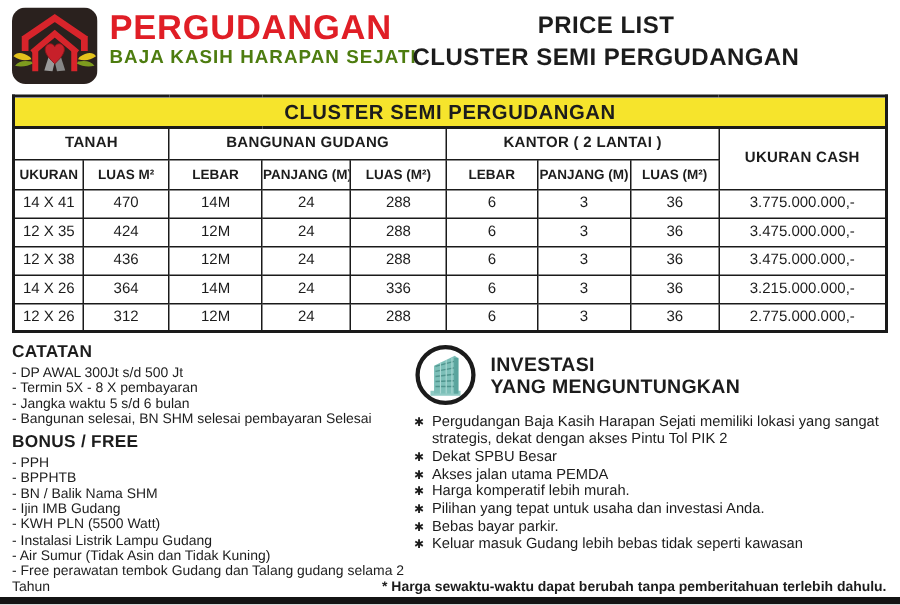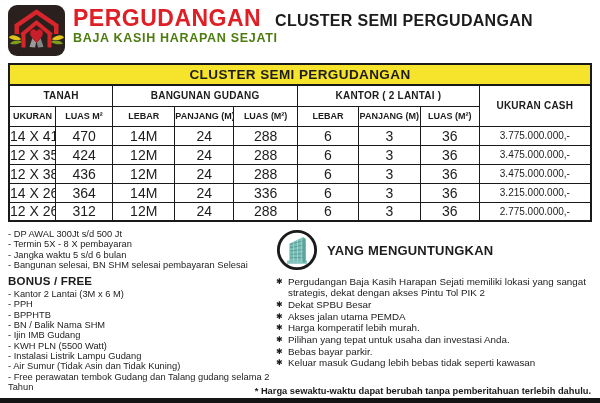--- a/index.html
+++ b/index.html
@@ -18,21 +18,21 @@
   .titles { position:absolute; left:268px; top:9px; width:272px; text-align:center; }
   .title-1 { font-size:16px; font-weight:bold; letter-spacing:.3px; }
   .title-2 { font-size:16px; font-weight:bold; letter-spacing:.3px; margin-top:3px; }
   
   .table-wrap { margin:3px 8px 0 8px; }
   table { width:100%; border-collapse:collapse; border:2px solid #1a1a1a; table-layout:fixed; }
   td, th { border:1px solid #1a1a1a; text-align:center; vertical-align:middle; overflow:hidden; white-space:nowrap; }
   .banner-row td { background:#f6e42c; font-weight:bold; font-size:13.5px; height:21px; letter-spacing:.4px; border-bottom:2px solid #1a1a1a; }
   .group-row th { font-size:10px; font-weight:bold; height:21px; letter-spacing:.2px; }
   .sub-row th { font-size:9px; font-weight:bold; height:20px; }
-  tbody td { font-size:14px; height:19px; }
+  tbody td { font-size:10px; height:19px; }
   tbody td.price { font-size:10px; }
   
   .lower { display:flex; margin:7px 8px 0 8px; }
   .left-col { width:262px; flex:0 0 auto; }
   .sec-head { font-size:11.5px; font-weight:bold; letter-spacing:.2px; margin-bottom:2px; }
   .note-line { font-size:9.3px; line-height:10.3px; }
   .gap { height:5px; }
   .right-col { flex:1; padding-left:6px; }
   .inv-head-row { display:flex; align-items:center; }
   .inv-icon { width:42px; height:42px; flex:0 0 auto; }
@@ -69,20 +69,21 @@
         <path d="M28.5 37.5 C22.5 32 20.8 28.2 23 25.4 C25 23.2 27.6 24.2 28.5 26.2 C29.4 24.2 32 23.2 34 25.4 C36.2 28.2 34.5 32 28.5 37.5 Z" fill="#C7202A" stroke="#8E1418" stroke-width="0.6"></path>
       </svg>
     </div>
     <div class="brand">
       <div class="brand-name">PERGUDANGAN</div>
       <div class="brand-sub">BAJA KASIH HARAPAN SEJATI</div>
     </div>
   </div>
 
   <div class="titles">
+    <div class="title-1">PRICE LIST</div>
     <div class="title-2">CLUSTER SEMI PERGUDANGAN</div>
   </div>
 
   <div class="table-wrap">
     <table>
       <colgroup>
         <col style="width:8%">
           <col style="width:9.8%">
           <col style="width:10.7%">
           <col style="width:10.1%">
@@ -169,27 +170,27 @@
           <td>36</td>
           <td class="price">2.775.000.000,-</td>
         </tr>
       </tbody>
     </table>
   </div>
 
   <div class="lower">
 
     <div class="left-col">
+      <div class="sec-head">CATATAN</div>
       <div class="note-line">- DP AWAL  300Jt  s/d 500 Jt</div>
       <div class="note-line">- Termin 5X - 8 X pembayaran</div>
       <div class="note-line">- Jangka waktu 5 s/d 6 bulan</div>
       <div class="note-line">- Bangunan selesai, BN SHM selesai pembayaran Selesai</div>
       <div class="gap"></div>
       <div class="sec-head">BONUS / FREE</div>
-      <div class="note-line">- Kantor 2 Lantai (3M x 6 M)</div>
       <div class="note-line">- PPH</div>
       <div class="note-line">- BPPHTB</div>
       <div class="note-line">- BN / Balik Nama SHM</div>
       <div class="note-line">- Ijin IMB Gudang</div>
       <div class="note-line">- KWH PLN (5500 Watt)</div>
       <div class="note-line">- Instalasi Listrik Lampu Gudang</div>
       <div class="note-line">- Air Sumur (Tidak Asin dan Tidak Kuning)</div>
       <div class="note-line">- Free perawatan tembok Gudang dan  Talang gudang selama 2 Tahun</div>
     </div>
 
@@ -209,20 +210,21 @@
               <line x1="15" y1="30" x2="28" y2="30"></line>
             </g>
             <g stroke="#A9D8D3" stroke-width="0.8">
               <line x1="18.5" y1="13.5" x2="18.5" y2="35"></line>
               <line x1="22.5" y1="11.5" x2="22.5" y2="35"></line>
               <line x1="26.5" y1="9.8" x2="26.5" y2="35"></line>
             </g>
           </svg>
         </div>
         <div class="inv-head-txt">
+          <div>INVESTASI</div>
           <div>YANG MENGUNTUNGKAN</div>
         </div>
       </div>
       <div class="inv-list">
         <div class="inv-item">
           <span class="inv-blt">✱</span>
           <span class="inv-txt">Pergudangan Baja Kasih Harapan Sejati memiliki lokasi yang sangat strategis, dekat dengan akses Pintu Tol PIK 2</span>
         </div>
         <div class="inv-item">
           <span class="inv-blt">✱</span>

